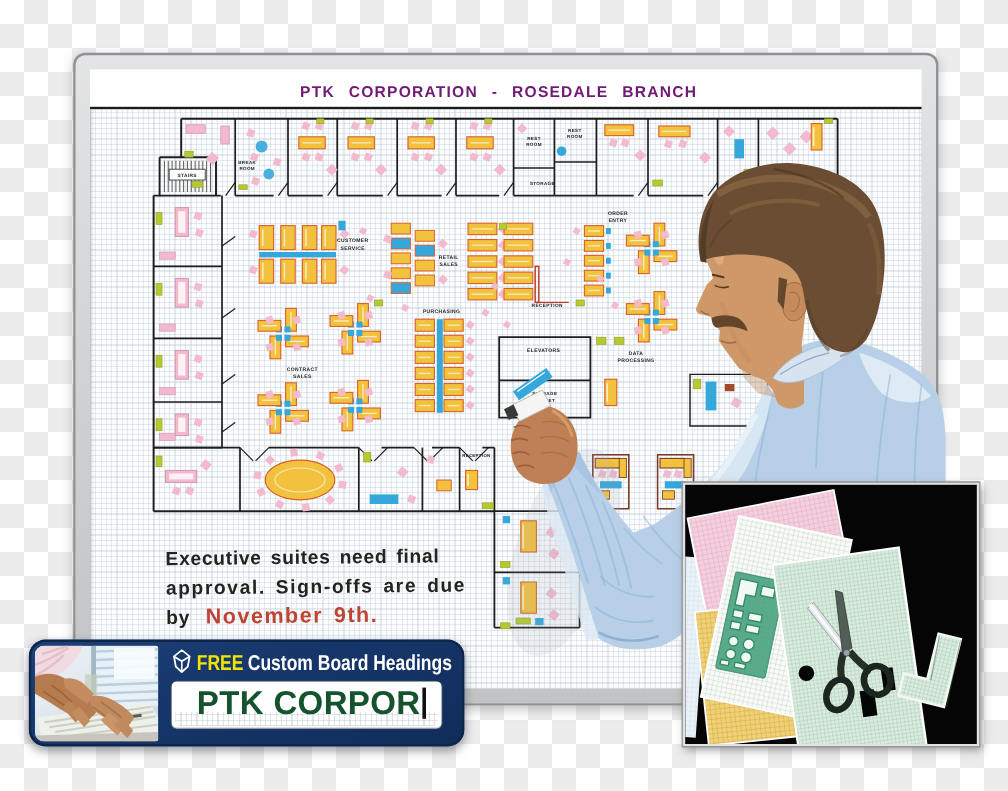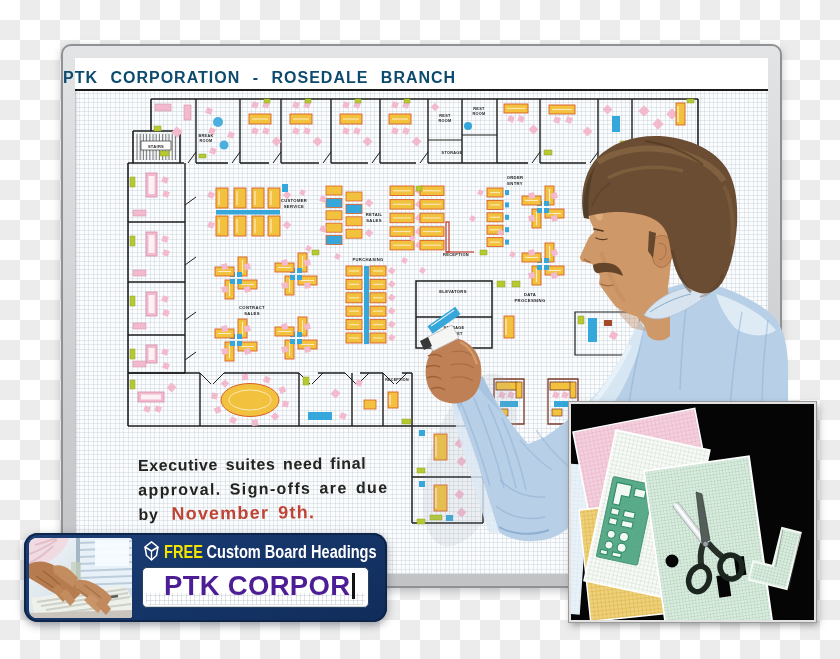--- a/index.html
+++ b/index.html
@@ -4,36 +4,36 @@
 body{width:840px;height:659px;overflow:hidden;position:relative;font-family:"Liberation Sans",sans-serif;
  background: conic-gradient(#ececec 0 25%, #ffffff 0 50%, #ececec 0 75%, #ffffff 0) 0 0 / 40px 40px;}
 #board{position:absolute;left:61px;top:44px;width:721px;height:544px;border-radius:10px;
  background:linear-gradient(180deg,#e3e4e6 0%,#cfd0d2 55%,#c2c3c5 100%);
  border:2px solid #8f9194;box-shadow:0 3px 9px rgba(90,95,100,.35);box-sizing:border-box;}
 #surface{position:absolute;left:12px;top:12px;width:693px;height:516px;background:#fbfcfd;
  background-image:repeating-linear-gradient(0deg, rgba(167,182,194,.27) 0 1px, transparent 1px 4.4px),
  repeating-linear-gradient(90deg, rgba(167,182,194,.27) 0 1px, transparent 1px 4.4px);
  box-shadow:inset 1px 1px 3px rgba(100,110,120,.4);}
 #titleband{position:absolute;left:0;top:0;width:693px;height:31px;background:#fff;border-bottom:2px solid #1b1b1b;}
-#titletext{position:absolute;left:0;top:11px;width:693px;text-align:left;font-size:16px;font-weight:bold;color:#0c4a6e;
+#titletext{position:absolute;left:0;top:11px;width:693px;text-align:center;font-size:13px;font-weight:bold;color:#701a75;
  letter-spacing:1px;word-spacing:7px;text-indent:-12px;}
 #plan{position:absolute;left:0;top:0;}
 #inset{position:absolute;left:569px;top:402px;width:247px;height:220px;background:#050505;
  border:2px solid #e2e2e2;box-sizing:border-box;outline:1px solid #9a9a9a;box-shadow:2px 3px 7px rgba(60,60,60,.5);overflow:hidden;}
 #banner{position:absolute;left:24px;top:533px;width:363px;height:89px;border-radius:14px;
  background:linear-gradient(160deg,#1d4078 0%,#16366a 45%,#102c5a 100%);
  box-shadow:0 3px 8px rgba(40,45,60,.45), inset 0 0 0 2px #0d2548;}
 #bphoto{position:absolute;left:5px;top:5px;width:103px;height:80px;border-radius:8px 3px 3px 8px;overflow:hidden;}
 #bhead{position:absolute;left:140px;top:9px;width:300px;height:24px;white-space:nowrap;transform:scaleX(.81);transform-origin:0 50%;}
 #bicon{position:absolute;left:119px;top:8px;width:17px;height:20px;}
 #bfree{color:#f2e400;font-weight:bold;font-size:18px;}
 #brest{color:#fff;font-weight:bold;font-size:18px;}
 #binput{position:absolute;left:118px;top:34px;width:227px;height:41px;background:#fff;border-radius:5px;
  border:1px solid #28405e;box-shadow:inset 0 -1px 0 #cfd4da;box-sizing:border-box;}
-#btext{position:absolute;left:21px;top:1.5px;font-size:27.5px;font-weight:bold;color:#4c1d95;letter-spacing:.3px;white-space:nowrap;}
+#btext{position:absolute;left:21px;top:1.5px;font-size:27.5px;font-weight:bold;color:#14532d;letter-spacing:.3px;white-space:nowrap;}
 #bcursor{display:inline-block;width:3px;height:26px;background:#111;vertical-align:-4px;margin-left:2px;}
 #bgrid{position:absolute;left:3px;right:3px;bottom:2px;height:12px;border-radius:0 0 4px 4px;
  background-image:repeating-linear-gradient(0deg, rgba(150,165,180,.28) 0 1px, transparent 1px 4.4px),
  repeating-linear-gradient(90deg, rgba(150,165,180,.28) 0 1px, transparent 1px 4.4px);}
 .lbl{font-family:"Liberation Sans",sans-serif;font-weight:bold;fill:#1c1c1c;}
 
 </style></head><body>
 <div id="board">
     <div id="surface">
       <div id="titleband">

